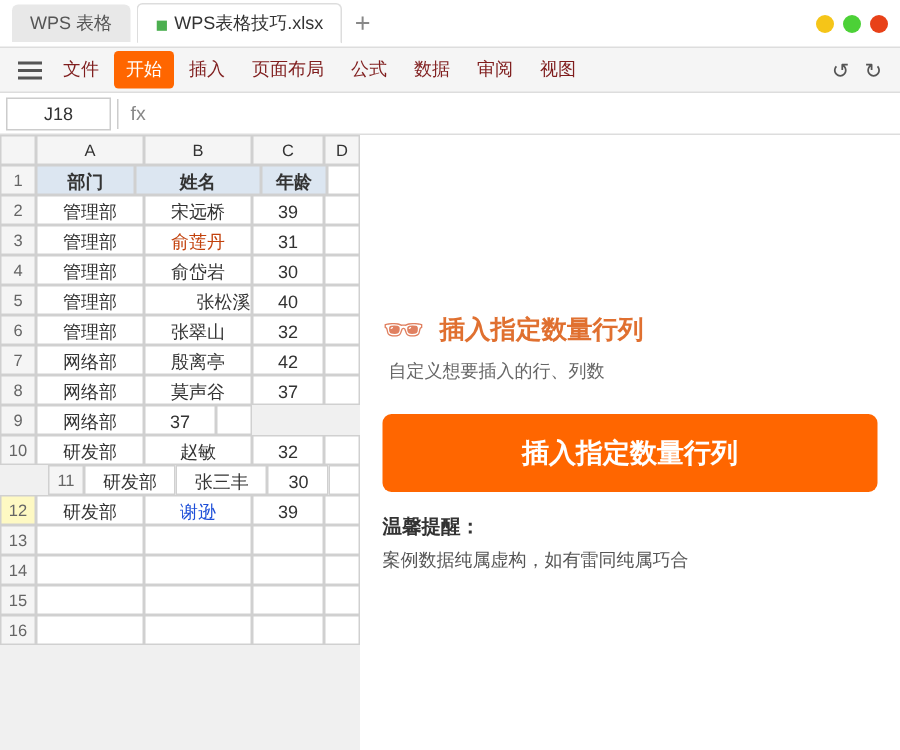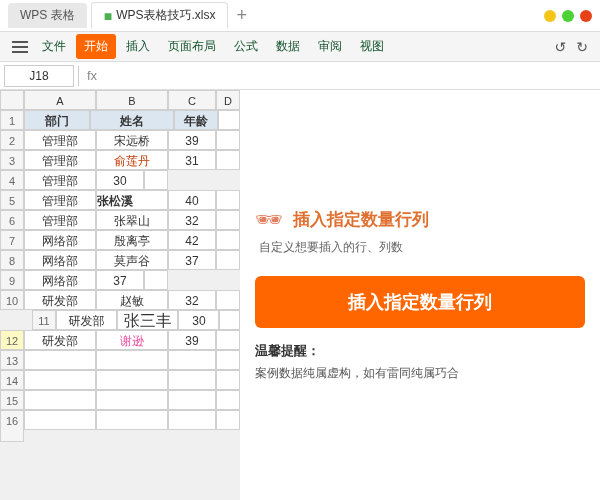--- a/index.html
+++ b/index.html
@@ -82,21 +82,21 @@
     }
     .hamburger span {
       display: block;
       width: 16px;
       height: 2px;
       background: #555;
     }
     .menu-item {
       padding: 4px 8px;
       font-size: 12px;
-      color: #14532d;
+      color: #7f1d1d;
       cursor: pointer;
       border-radius: 3px;
     }
     .menu-item.active {
       background: #ff6600;
       color: #fff;
       border-radius: 3px;
     }
     .ribbon-spacer { flex: 1; }
     .undo-redo {
@@ -319,27 +319,28 @@
           <div style="display: flex;">
             <div style="width: 24px; min-width: 24px; height: 20px; line-height: 20px; border: 1px solid rgb(208, 208, 208); text-align: center; font-size: 11px; color: rgb(102, 102, 102); background: rgb(245, 245, 245);">3</div>
             <div style="width: 72px; height: 20px; line-height: 20px; border: 1px solid rgb(208, 208, 208); text-align: center; font-size: 12px; color: rgb(51, 51, 51); background: rgb(255, 255, 255); font-weight: normal; overflow: hidden;">管理部</div>
             <div style="width: 72px; height: 20px; line-height: 20px; border: 1px solid rgb(208, 208, 208); text-align: center; font-size: 12px; color: #c2410c; background: rgb(255, 255, 255); font-weight: normal; overflow: hidden;">俞莲丹</div>
             <div style="width: 48px; height: 20px; line-height: 20px; border: 1px solid rgb(208, 208, 208); text-align: center; font-size: 12px; color: rgb(51, 51, 51); background: rgb(255, 255, 255); font-weight: normal; overflow: hidden;">31</div>
             <div style="width: 24px; height: 20px; border: 1px solid rgb(208, 208, 208); background: rgb(255, 255, 255);"></div>
           </div>
           <div style="display: flex;">
             <div style="width: 24px; min-width: 24px; height: 20px; line-height: 20px; border: 1px solid rgb(208, 208, 208); text-align: center; font-size: 11px; color: rgb(102, 102, 102); background: rgb(245, 245, 245);">4</div>
             <div style="width: 72px; height: 20px; line-height: 20px; border: 1px solid rgb(208, 208, 208); text-align: center; font-size: 12px; color: rgb(51, 51, 51); background: rgb(255, 255, 255); font-weight: normal; overflow: hidden;">管理部</div>
+            <div style="width: 72px; height: 20px; line-height: 20px; border: 1px solid rgb(208, 208, 208); text-align: center; font-size: 12px; color: rgb(51, 51, 51); background: rgb(255, 255, 255); font-weight: normal; overflow: hidden;">俞岱岩</div>
             <div style="width: 48px; height: 20px; line-height: 20px; border: 1px solid rgb(208, 208, 208); text-align: center; font-size: 12px; color: rgb(51, 51, 51); background: rgb(255, 255, 255); font-weight: normal; overflow: hidden;">30</div>
             <div style="width: 24px; height: 20px; border: 1px solid rgb(208, 208, 208); background: rgb(255, 255, 255);"></div>
           </div>
           <div style="display: flex;">
             <div style="width: 24px; min-width: 24px; height: 20px; line-height: 20px; border: 1px solid rgb(208, 208, 208); text-align: center; font-size: 11px; color: rgb(102, 102, 102); background: rgb(245, 245, 245);">5</div>
             <div style="width: 72px; height: 20px; line-height: 20px; border: 1px solid rgb(208, 208, 208); text-align: center; font-size: 12px; color: rgb(51, 51, 51); background: rgb(255, 255, 255); font-weight: normal; overflow: hidden;">管理部</div>
-            <div style="width: 72px; height: 20px; line-height: 20px; border: 1px solid rgb(208, 208, 208); text-align: left; font-size: 12px; color: rgb(51, 51, 51); background: rgb(255, 255, 255); font-weight: bold; overflow: hidden;">张松溪</div>
+            <div style="width: 72px; height: 20px; line-height: 20px; border: 1px solid rgb(208, 208, 208); text-align: right; font-size: 12px; color: rgb(51, 51, 51); background: rgb(255, 255, 255); font-weight: normal; overflow: hidden;">张松溪</div>
             <div style="width: 48px; height: 20px; line-height: 20px; border: 1px solid rgb(208, 208, 208); text-align: center; font-size: 12px; color: rgb(51, 51, 51); background: rgb(255, 255, 255); font-weight: normal; overflow: hidden;">40</div>
             <div style="width: 24px; height: 20px; border: 1px solid rgb(208, 208, 208); background: rgb(255, 255, 255);"></div>
           </div>
           <div style="display: flex;">
             <div style="width: 24px; min-width: 24px; height: 20px; line-height: 20px; border: 1px solid rgb(208, 208, 208); text-align: center; font-size: 11px; color: rgb(102, 102, 102); background: rgb(245, 245, 245);">6</div>
             <div style="width: 72px; height: 20px; line-height: 20px; border: 1px solid rgb(208, 208, 208); text-align: center; font-size: 12px; color: rgb(51, 51, 51); background: rgb(255, 255, 255); font-weight: normal; overflow: hidden;">管理部</div>
             <div style="width: 72px; height: 20px; line-height: 20px; border: 1px solid rgb(208, 208, 208); text-align: center; font-size: 12px; color: rgb(51, 51, 51); background: rgb(255, 255, 255); font-weight: normal; overflow: hidden;">张翠山</div>
             <div style="width: 48px; height: 20px; line-height: 20px; border: 1px solid rgb(208, 208, 208); text-align: center; font-size: 12px; color: rgb(51, 51, 51); background: rgb(255, 255, 255); font-weight: normal; overflow: hidden;">32</div>
             <div style="width: 24px; height: 20px; border: 1px solid rgb(208, 208, 208); background: rgb(255, 255, 255);"></div>
           </div>
@@ -366,28 +367,28 @@
           <div style="display: flex;">
             <div style="width: 24px; min-width: 24px; height: 20px; line-height: 20px; border: 1px solid rgb(208, 208, 208); text-align: center; font-size: 11px; color: rgb(102, 102, 102); background: rgb(245, 245, 245);">10</div>
             <div style="width: 72px; height: 20px; line-height: 20px; border: 1px solid rgb(208, 208, 208); text-align: center; font-size: 12px; color: rgb(51, 51, 51); background: rgb(255, 255, 255); font-weight: normal; overflow: hidden;">研发部</div>
             <div style="width: 72px; height: 20px; line-height: 20px; border: 1px solid rgb(208, 208, 208); text-align: center; font-size: 12px; color: rgb(51, 51, 51); background: rgb(255, 255, 255); font-weight: normal; overflow: hidden;">赵敏</div>
             <div style="width: 48px; height: 20px; line-height: 20px; border: 1px solid rgb(208, 208, 208); text-align: center; font-size: 12px; color: rgb(51, 51, 51); background: rgb(255, 255, 255); font-weight: normal; overflow: hidden;">32</div>
             <div style="width: 24px; height: 20px; border: 1px solid rgb(208, 208, 208); background: rgb(255, 255, 255);"></div>
           </div>
           <div style="display: flex; margin-left: 32px;">
             <div style="width: 24px; min-width: 24px; height: 20px; line-height: 20px; border: 1px solid rgb(208, 208, 208); text-align: center; font-size: 11px; color: rgb(102, 102, 102); background: rgb(245, 245, 245);">11</div>
             <div style="width: 72px; height: 20px; line-height: 20px; border: 1px solid rgb(208, 208, 208); text-align: center; font-size: 12px; color: rgb(51, 51, 51); background: rgb(255, 255, 255); font-weight: normal; overflow: hidden;">研发部</div>
-            <div style="width: 72px; height: 20px; line-height: 20px; border: 1px solid rgb(208, 208, 208); text-align: center; font-size: 16px; color: rgb(51, 51, 51); background: rgb(255, 255, 255); font-weight: normal; overflow: hidden;">张三丰</div>
+            <div style="width: 72px; height: 20px; line-height: 20px; border: 1px solid rgb(208, 208, 208); text-align: center; font-size: 12px; color: rgb(51, 51, 51); background: rgb(255, 255, 255); font-weight: normal; overflow: hidden;">张三丰</div>
             <div style="width: 48px; height: 20px; line-height: 20px; border: 1px solid rgb(208, 208, 208); text-align: center; font-size: 12px; color: rgb(51, 51, 51); background: rgb(255, 255, 255); font-weight: normal; overflow: hidden;">30</div>
             <div style="width: 24px; height: 20px; border: 1px solid rgb(208, 208, 208); background: rgb(255, 255, 255);"></div>
           </div>
           <div style="display: flex;">
             <div style="width: 24px; min-width: 24px; height: 20px; line-height: 20px; border: 1px solid rgb(208, 208, 208); text-align: center; font-size: 11px; color: rgb(102, 102, 102); background: #fef9c3;">12</div>
             <div style="width: 72px; height: 20px; line-height: 20px; border: 1px solid rgb(208, 208, 208); text-align: center; font-size: 12px; color: rgb(51, 51, 51); background: rgb(255, 255, 255); font-weight: normal; overflow: hidden;">研发部</div>
-            <div style="width: 72px; height: 20px; line-height: 20px; border: 1px solid rgb(208, 208, 208); text-align: center; font-size: 12px; color: #ec4899; background: rgb(255, 255, 255); font-weight: normal; overflow: hidden;">谢逊</div>
+            <div style="width: 72px; height: 20px; line-height: 20px; border: 1px solid rgb(208, 208, 208); text-align: center; font-size: 12px; color: #1d4ed8; background: rgb(255, 255, 255); font-weight: normal; overflow: hidden;">谢逊</div>
             <div style="width: 48px; height: 20px; line-height: 20px; border: 1px solid rgb(208, 208, 208); text-align: center; font-size: 12px; color: rgb(51, 51, 51); background: rgb(255, 255, 255); font-weight: normal; overflow: hidden;">39</div>
             <div style="width: 24px; height: 20px; border: 1px solid rgb(208, 208, 208); background: rgb(255, 255, 255);"></div>
           </div>
           <div style="display: flex;">
             <div style="width: 24px; min-width: 24px; height: 20px; line-height: 20px; border: 1px solid rgb(208, 208, 208); text-align: center; font-size: 11px; color: rgb(102, 102, 102); background: rgb(245, 245, 245);">13</div>
             <div style="width: 72px; height: 20px; line-height: 20px; border: 1px solid rgb(208, 208, 208); text-align: center; font-size: 12px; color: rgb(51, 51, 51); background: rgb(255, 255, 255); font-weight: normal; overflow: hidden;"></div>
             <div style="width: 72px; height: 20px; line-height: 20px; border: 1px solid rgb(208, 208, 208); text-align: center; font-size: 12px; color: rgb(51, 51, 51); background: rgb(255, 255, 255); font-weight: normal; overflow: hidden;"></div>
             <div style="width: 48px; height: 20px; line-height: 20px; border: 1px solid rgb(208, 208, 208); text-align: center; font-size: 12px; color: rgb(51, 51, 51); background: rgb(255, 255, 255); font-weight: normal; overflow: hidden;"></div>
             <div style="width: 24px; height: 20px; border: 1px solid rgb(208, 208, 208); background: rgb(255, 255, 255);"></div>
           </div>
@@ -399,21 +400,21 @@
             <div style="width: 24px; height: 20px; border: 1px solid rgb(208, 208, 208); background: rgb(255, 255, 255);"></div>
           </div>
           <div style="display: flex;">
             <div style="width: 24px; min-width: 24px; height: 20px; line-height: 20px; border: 1px solid rgb(208, 208, 208); text-align: center; font-size: 11px; color: rgb(102, 102, 102); background: rgb(245, 245, 245);">15</div>
             <div style="width: 72px; height: 20px; line-height: 20px; border: 1px solid rgb(208, 208, 208); text-align: center; font-size: 12px; color: rgb(51, 51, 51); background: rgb(255, 255, 255); font-weight: normal; overflow: hidden;"></div>
             <div style="width: 72px; height: 20px; line-height: 20px; border: 1px solid rgb(208, 208, 208); text-align: center; font-size: 12px; color: rgb(51, 51, 51); background: rgb(255, 255, 255); font-weight: normal; overflow: hidden;"></div>
             <div style="width: 48px; height: 20px; line-height: 20px; border: 1px solid rgb(208, 208, 208); text-align: center; font-size: 12px; color: rgb(51, 51, 51); background: rgb(255, 255, 255); font-weight: normal; overflow: hidden;"></div>
             <div style="width: 24px; height: 20px; border: 1px solid rgb(208, 208, 208); background: rgb(255, 255, 255);"></div>
           </div>
           <div style="display: flex;">
-            <div style="width: 24px; min-width: 24px; height: 32px; line-height: 20px; border: 1px solid rgb(208, 208, 208); text-align: center; font-size: 11px; color: rgb(102, 102, 102); background: rgb(245, 245, 245);">16</div>
+            <div style="width: 24px; min-width: 24px; height: 20px; line-height: 20px; border: 1px solid rgb(208, 208, 208); text-align: center; font-size: 11px; color: rgb(102, 102, 102); background: rgb(245, 245, 245);">16</div>
             <div style="width: 72px; height: 20px; line-height: 20px; border: 1px solid rgb(208, 208, 208); text-align: center; font-size: 12px; color: rgb(51, 51, 51); background: rgb(255, 255, 255); font-weight: normal; overflow: hidden;"></div>
             <div style="width: 72px; height: 20px; line-height: 20px; border: 1px solid rgb(208, 208, 208); text-align: center; font-size: 12px; color: rgb(51, 51, 51); background: rgb(255, 255, 255); font-weight: normal; overflow: hidden;"></div>
             <div style="width: 48px; height: 20px; line-height: 20px; border: 1px solid rgb(208, 208, 208); text-align: center; font-size: 12px; color: rgb(51, 51, 51); background: rgb(255, 255, 255); font-weight: normal; overflow: hidden;"></div>
             <div style="width: 24px; height: 20px; border: 1px solid rgb(208, 208, 208); background: rgb(255, 255, 255);"></div>
           </div>
         </div>
     </div>
   </div>
 
   <div class="sheet-right">

